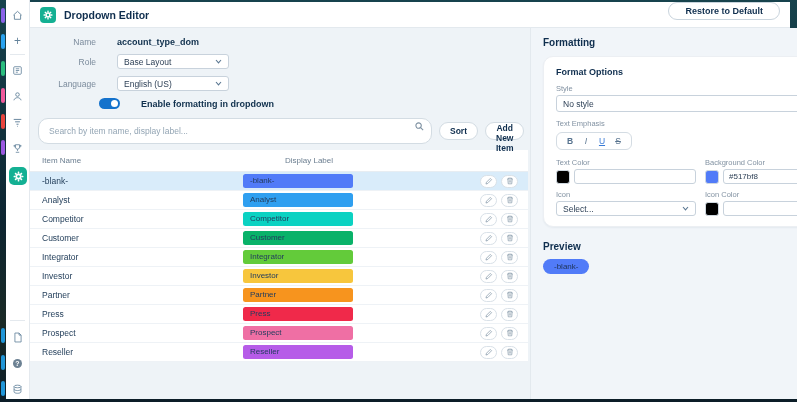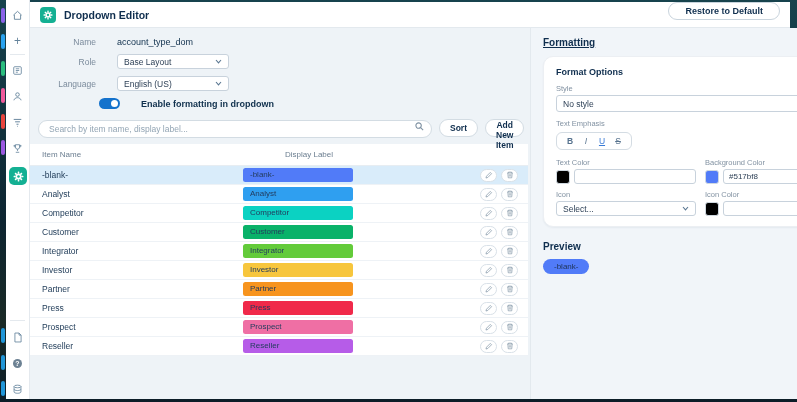--- a/index.html
+++ b/index.html
@@ -39,32 +39,32 @@
   .primary-btn { font-size:9px; font-weight:700; color:#fff; background:#0f172a; border:1px solid #1472cc;
               border-radius:4px; padding:3px 12px; cursor:pointer; font-family:"Liberation Sans", sans-serif; }
 
   .body-cols { flex:1; display:flex; min-height:0; }
   .left-col { width:500px; flex:none; position:relative; padding-top:9px; }
   .right-col { flex:1; border-left:1px solid #e3e9ee; background:#f1f5f9; padding:6px 12px 0 12px; }
 
   
   .form-row { display:flex; align-items:center; margin:0 0 7px 8px;gap:12px; }
   .form-label { width:58px; text-align:right; margin-right:9px; font-size:8.5px; color:#7b8b9c; }
-  .form-value { font-size:9px; font-weight:400; color:#10304d; }
+  .form-value { font-size:9px; font-weight:700; color:#10304d; }
   .mini-select { width:112px; height:15px; background:#fff; border:1px solid #c8d2dc; border-radius:3px;
                  display:flex; align-items:center; justify-content:space-between; padding:0 6px;
                  font-size:8.5px; color:#2c3f55; cursor:pointer; }
   .toggle { width:21px; height:11px; border-radius:6px; background:#1472cc; position:relative; cursor:pointer; flex:none; }
   .toggle::after { content:""; position:absolute; right:2px; top:2px; width:7px; height:7px; border-radius:50%; background:#fff; }
   .toggle-label { margin-left:9px; font-size:9px; font-weight:600; color:#10304d; }
 
   
   .search-row { display:flex; align-items:center; gap:7px; margin:3px 8px 6px 8px; }
   .search-wrap { position:relative; width:394px; flex:none; }
-  .search-input { width:100%; height:18px; border:1px solid #d3dce3; border-radius:10px; background:#fff;
+  .search-input { width:100%; height:26px; border:1px solid #d3dce3; border-radius:10px; background:#fff;
                   padding:0 24px 0 10px; font-size:8.5px; color:#2c3f55; font-family:"Liberation Sans", sans-serif; }
   .search-input::placeholder { color:#93a5b4; }
   .search-ico { position:absolute; right:8px; top:4px; }
   .tool-btn { height:18px; background:#fff; border:1px solid #d3dce3; border-radius:10px; padding:0 10px;
               font-size:8.5px; font-weight:700; color:#0f2e4e; cursor:pointer; font-family:"Liberation Sans", sans-serif; }
 
   
   .table { width:498px; }
   .thead { display:flex; align-items:center; height:22px; background:#fff; border-bottom:1px solid #e7edf2;gap:42px; }
   .th-name { width:213px; padding-left:12px; font-size:8px; color:#6b7e90; }
@@ -74,21 +74,21 @@
   .cell-name { width:213px; padding-left:12px; font-size:8.5px; color:#25405c; }
   .cell-label { flex:1; }
   .chip { display:block; width:110px; height:14px; line-height:14px; border-radius:2.5px;
           font-size:8px; color:#233c5e; padding-left:7px; }
   .cell-actions { display:flex; gap:4px; margin-left:auto; padding-right:10px; }
   .row-btn { width:17px; height:13px; border:1px solid #d9e1e8; border-radius:6.5px; background:#fff;
              display:flex; align-items:center; justify-content:center; cursor:pointer; padding:0; }
 
   
   .panel-head { display:flex; align-items:center; margin:3px 0 8px 0; }
-  .panel-title { font-size:10px; font-weight:700; color:#0f2e4e;text-decoration:underline; }
+  .panel-title { font-size:10px; font-weight:700; color:#0f2e4e; }
   .card { background:#fff; border:1px solid #eceff3; border-radius:10px; padding:10px 12px;
           box-shadow:0 1px 2px rgba(16,48,77,.06); }
   .card-title { font-size:9px; font-weight:700; color:#0f2e4e; margin-bottom:7px; }
   .fld-label { font-size:7.5px; color:#8292a2; margin-bottom:2px; }
   .full-select { height:17px; background:#fff; border:1px solid #c8d2dc; border-radius:3px; display:flex;
                  align-items:center; justify-content:space-between; padding:0 6px; font-size:8.5px;
                  color:#2c3f55; margin-bottom:7px; cursor:pointer; }
   .emph-group { display:inline-flex; align-items:center; border:1px solid #d4dce3; border-radius:6px;
                 padding:3px 5px; margin-bottom:8px; background:#fff; }
   .emph-btn { width:16px; text-align:center; font-size:8.5px; color:#56728e; cursor:pointer; }

